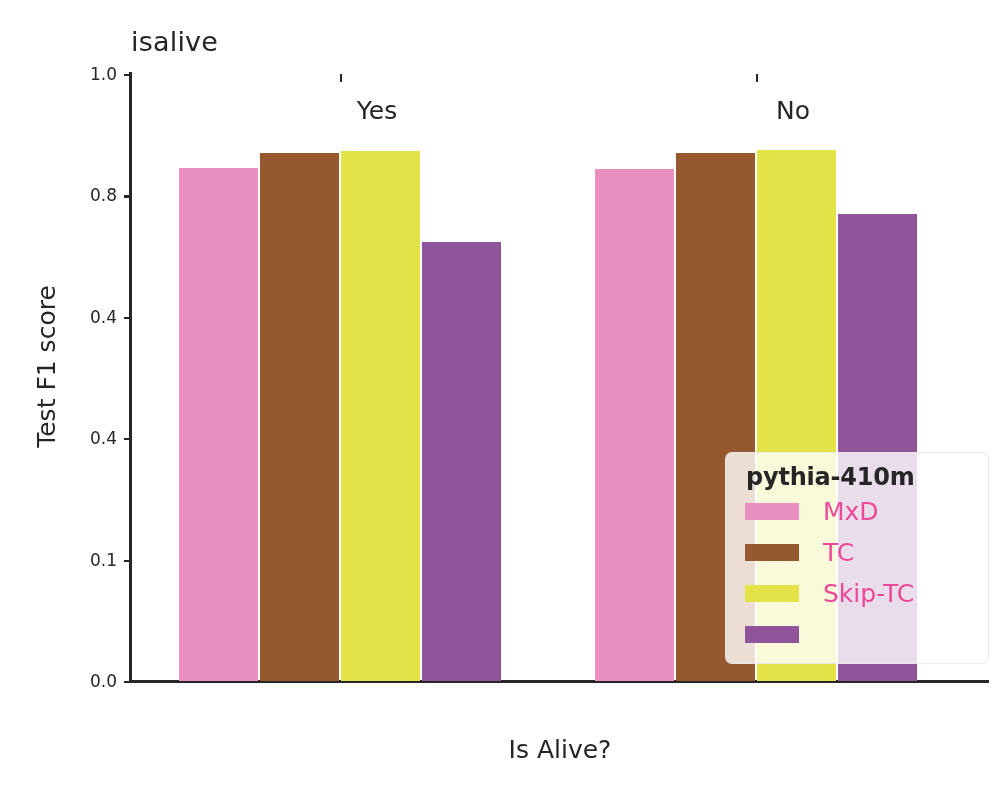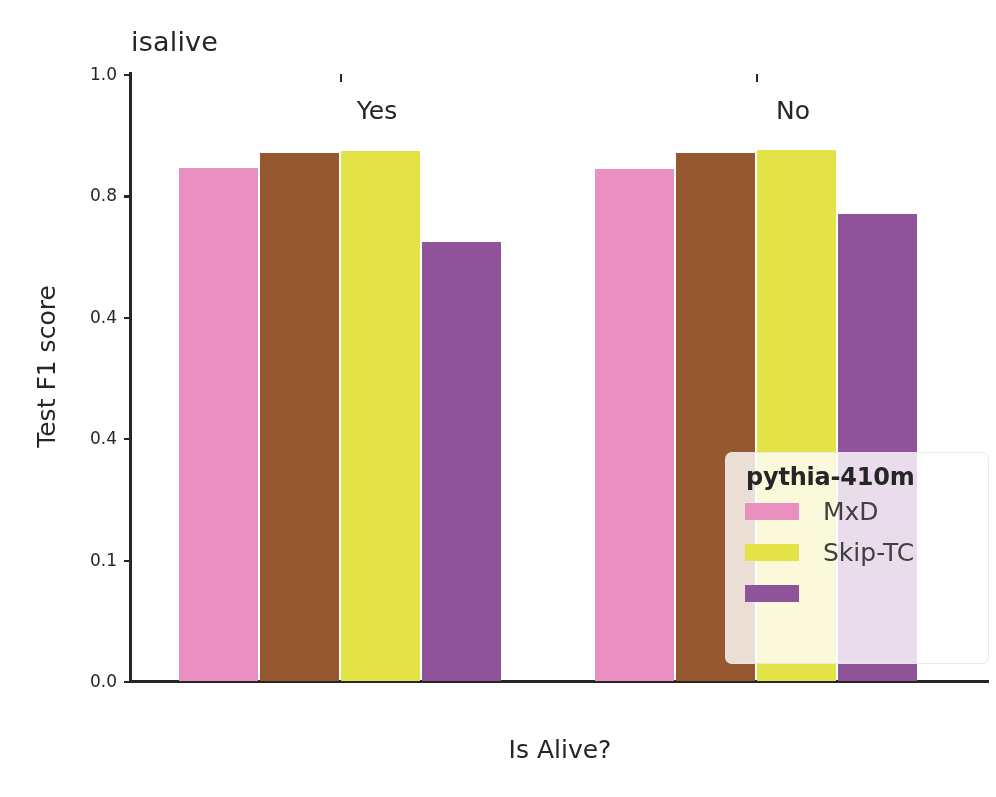--- a/index.html
+++ b/index.html
@@ -162,21 +162,21 @@
     height: 41px;
     padding-left: 19px;
   }
   .legend-swatch {
     width: 54px;
     height: 17px;
     flex: 0 0 auto;
   }
   .legend-label {
     font-size: 25px;
-    color: #404040;
+    color: #ec4899;
     margin-left: 24px;
     white-space: nowrap;
   }
 </style>
 </head>
 <body>
 
 <div id="figure">
 
   <div id="chart-title">isalive</div>
@@ -237,20 +237,24 @@
   <div id="xlabel">Is Alive?</div>
 
   <div id="legend">
     <div id="legend-title">pythia-410m</div>
     <div id="legend-rows">
         <div class="legend-row">
           <div class="legend-swatch" style="background: rgb(233, 144, 192);"></div>
           <div class="legend-label">MxD</div>
         </div>
         <div class="legend-row">
+          <div class="legend-swatch" style="background: rgb(150, 89, 47);"></div>
+          <div class="legend-label">TC</div>
+        </div>
+        <div class="legend-row">
           <div class="legend-swatch" style="background: rgb(227, 226, 70);"></div>
           <div class="legend-label">Skip-TC</div>
         </div>
         <div class="legend-row">
           <div class="legend-swatch" style="background: rgb(143, 84, 154);"></div>
         </div>
       </div>
   </div>
 
 </div>

